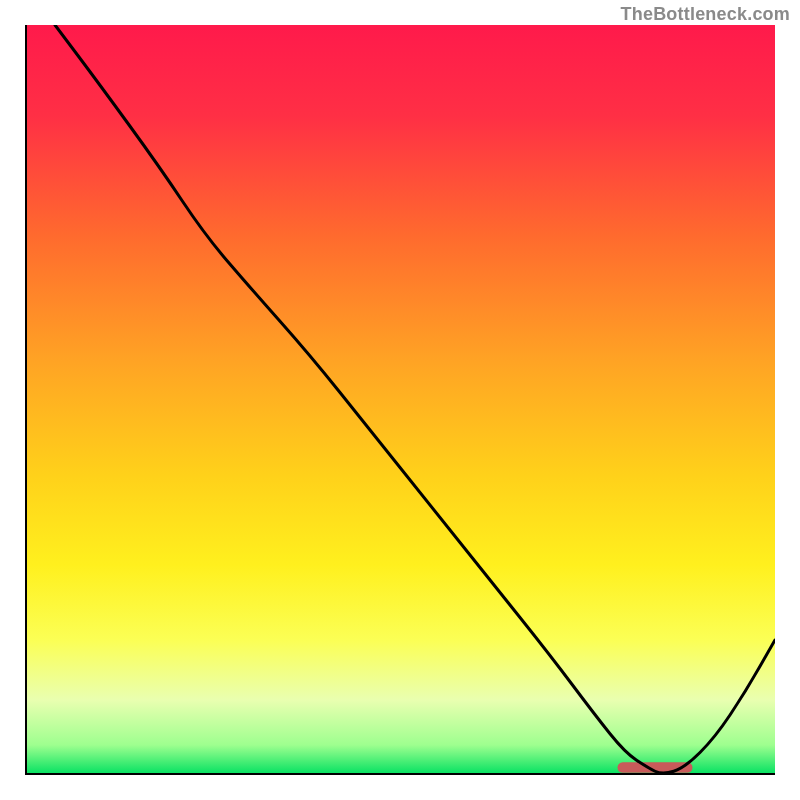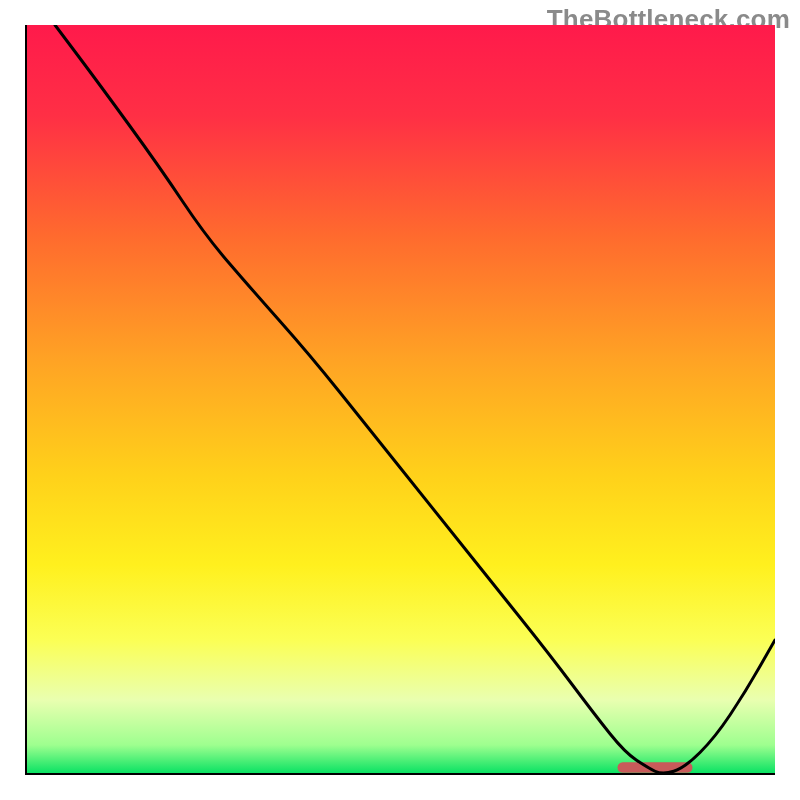--- a/index.html
+++ b/index.html
@@ -13,21 +13,21 @@
   }
   .root {
     position: relative;
     width: 800px;
     height: 800px;
   }
   .watermark {
     position: absolute;
     top: 4px;
     right: 10px;
-    font-size: 26px;
+    font-size: 18px;
     font-weight: 600;
     color: #8a8a8a;
     letter-spacing: 0.2px;
     user-select: none;
   }
   .plot-frame {
     position: absolute;
     left: 25px;
     top: 25px;
     width: 750px;

